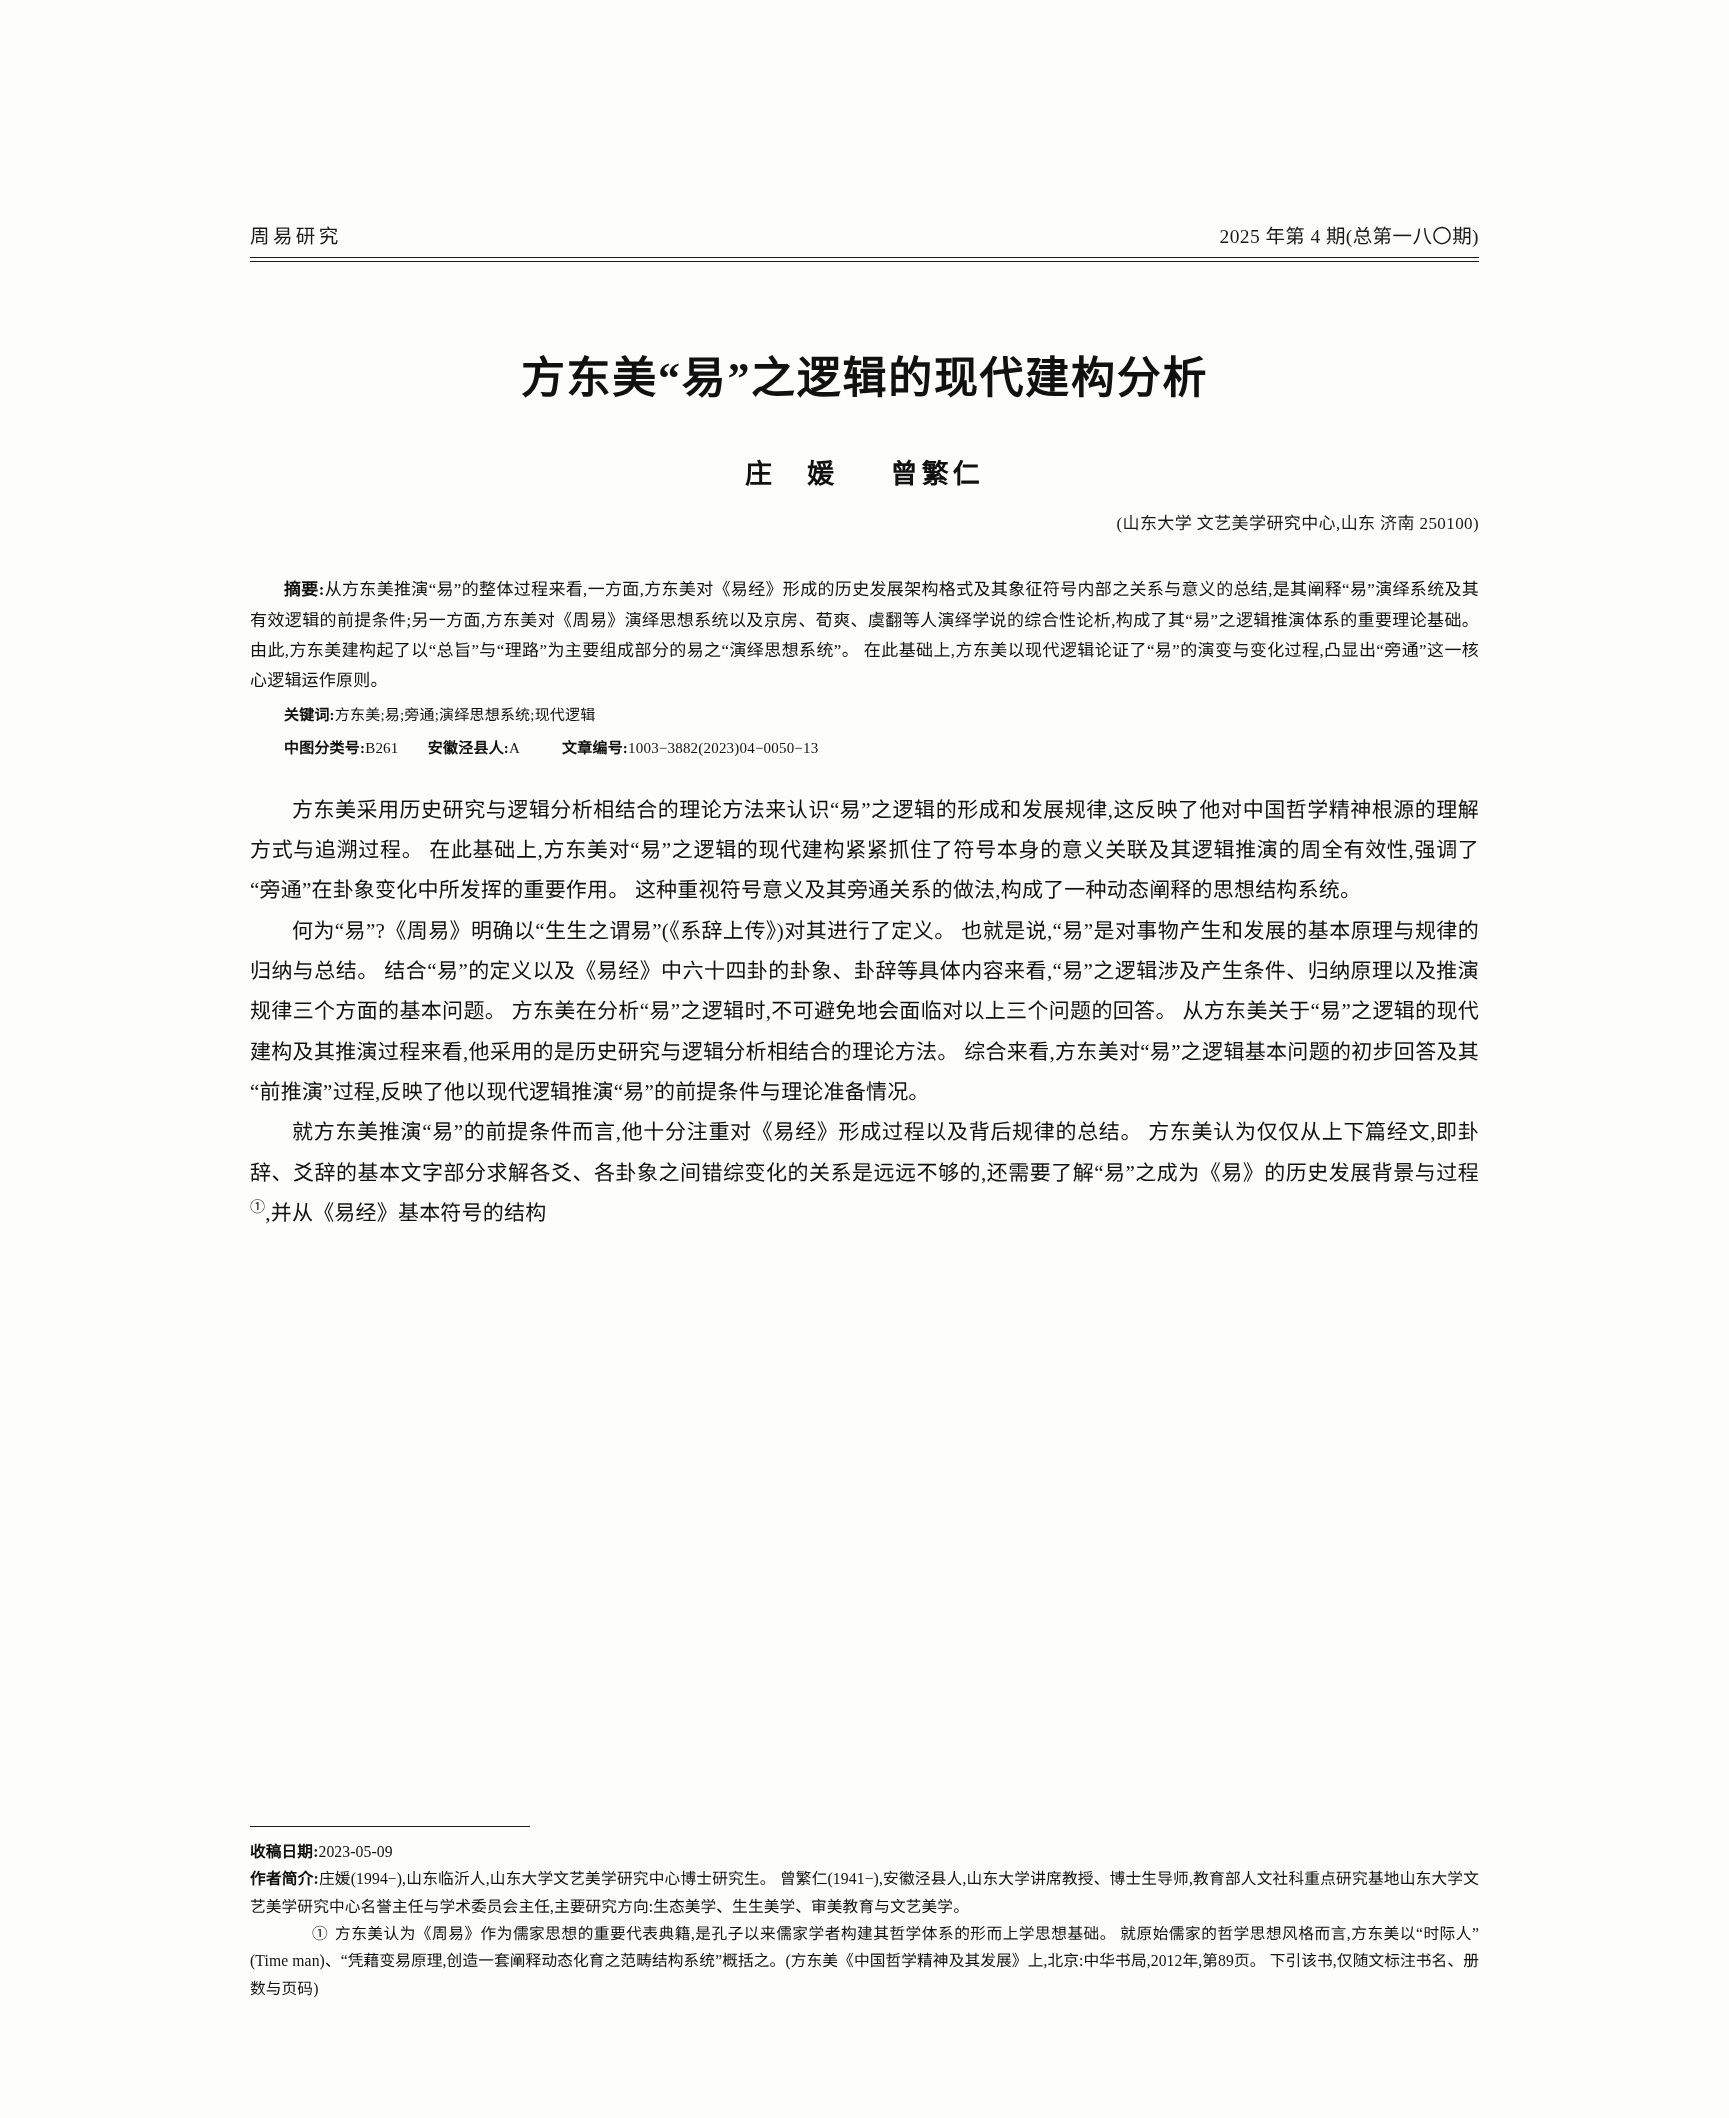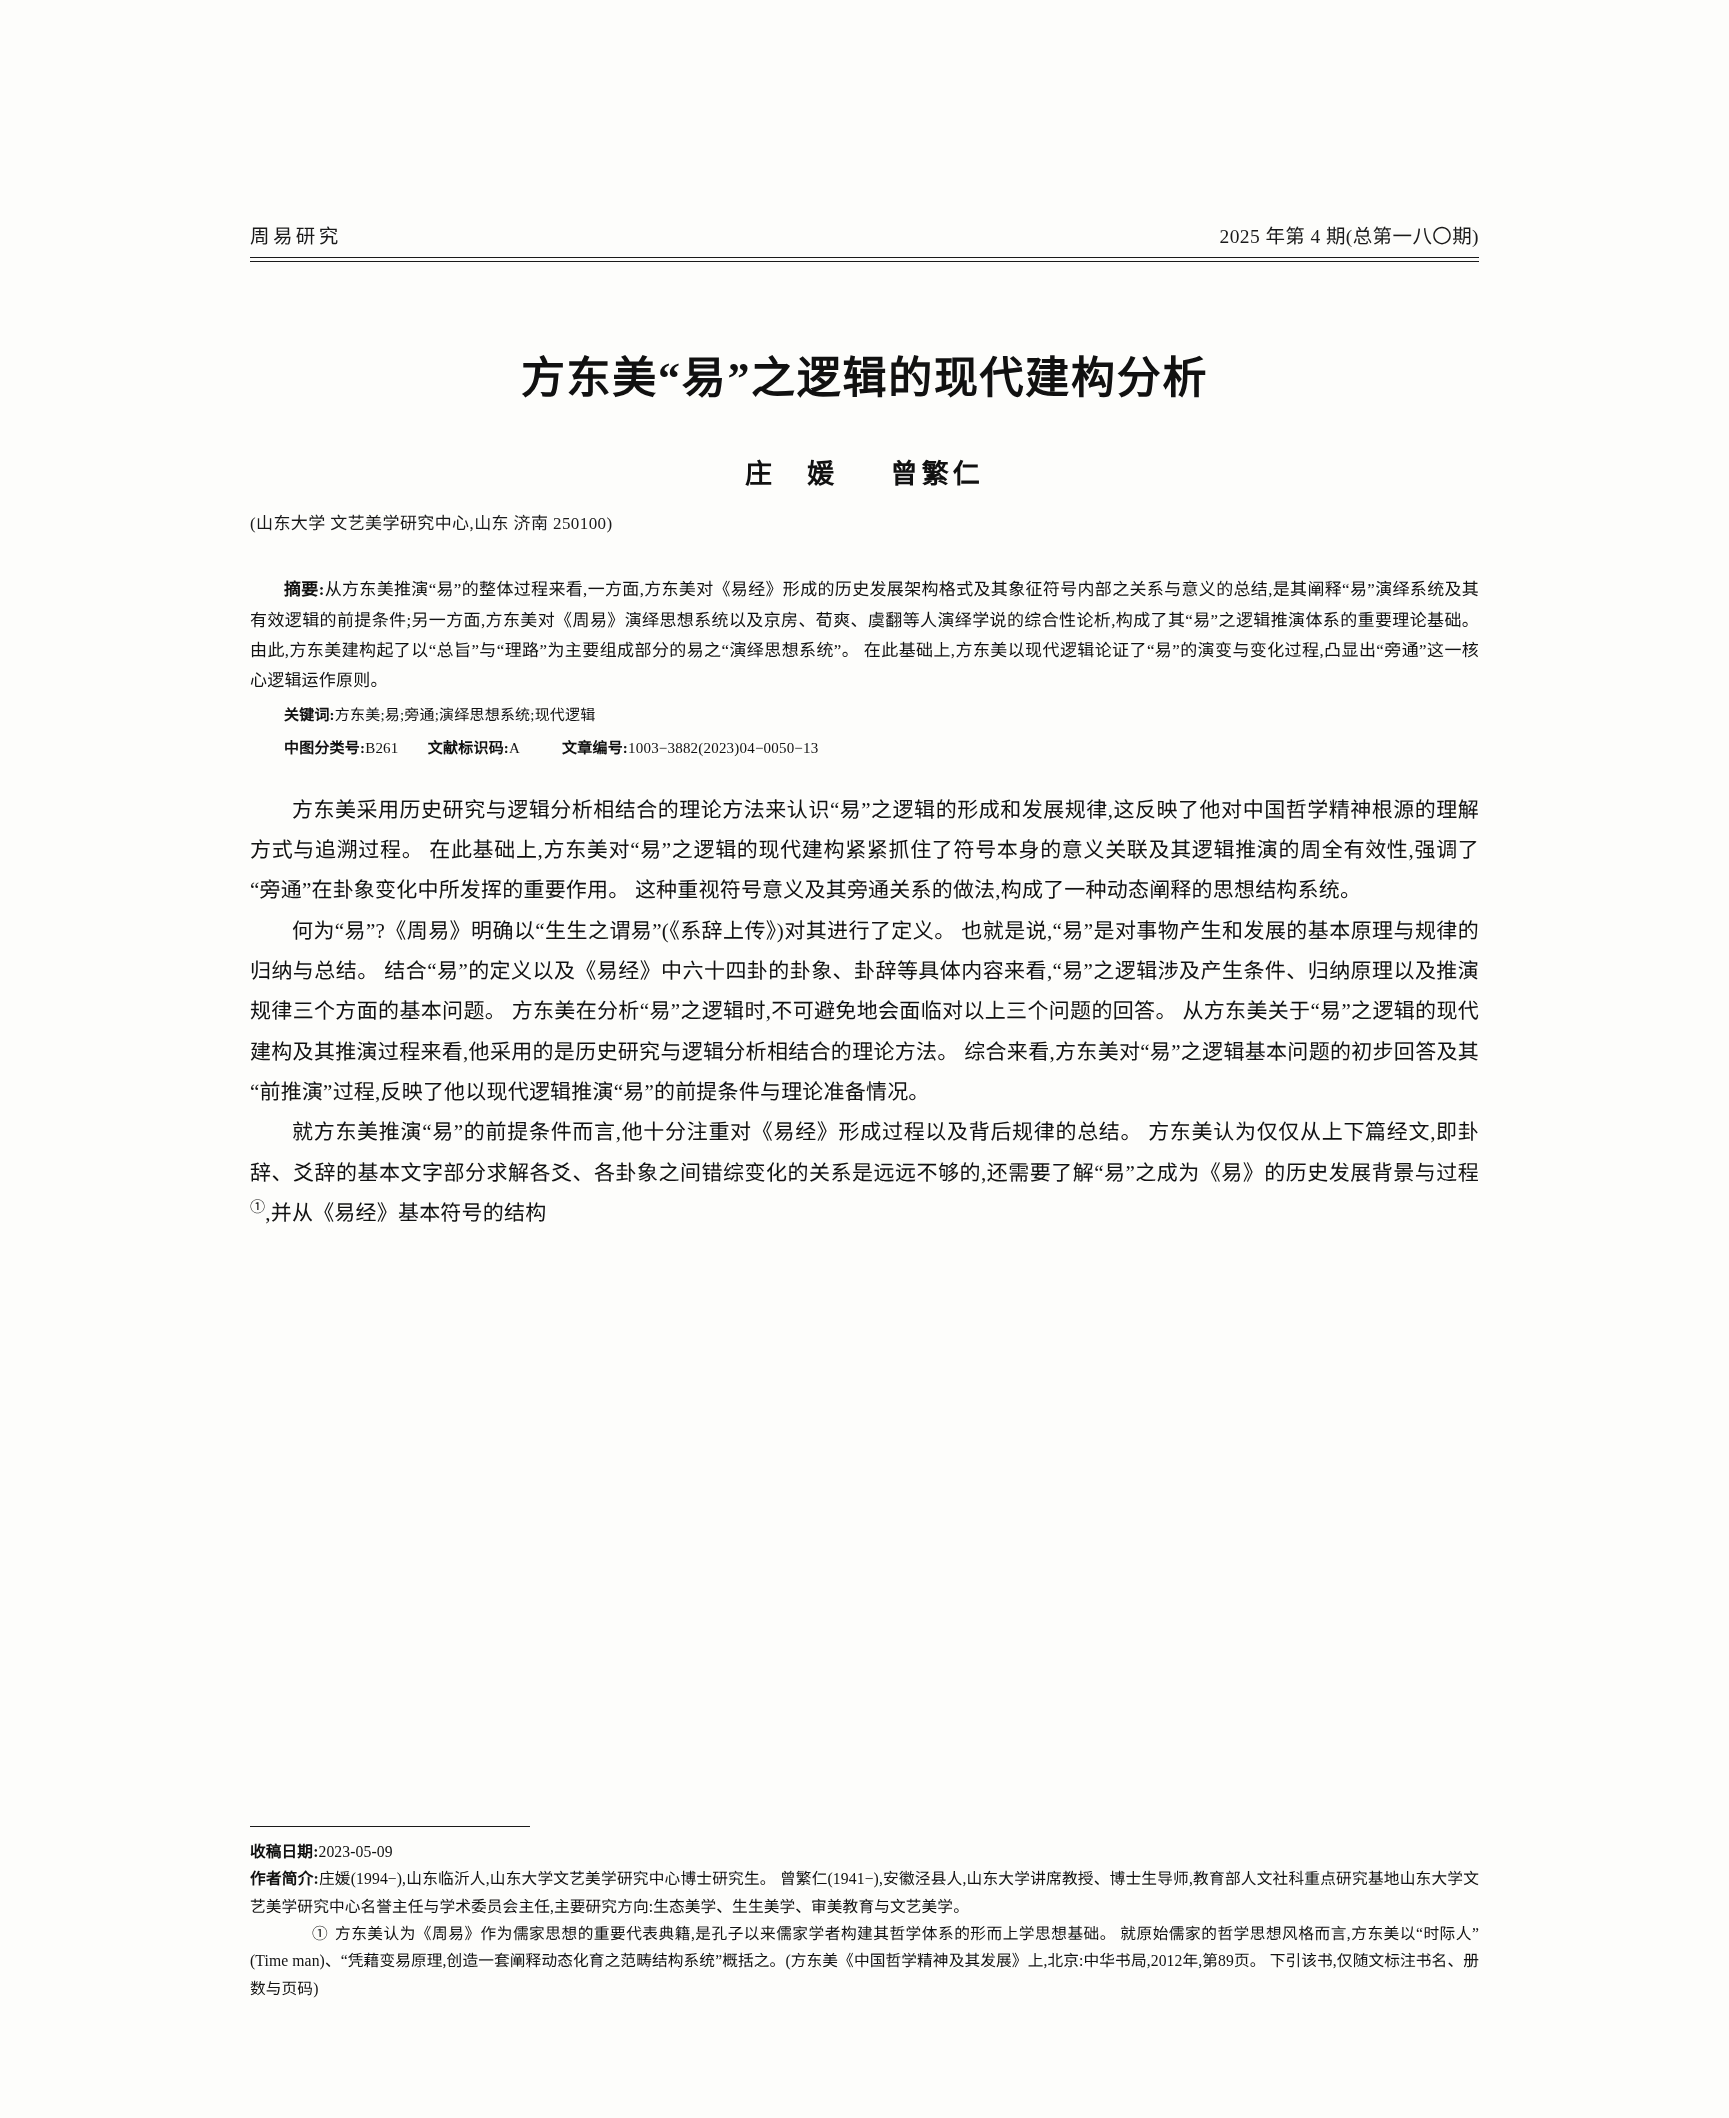--- a/index.html
+++ b/index.html
@@ -65,21 +65,21 @@
     font-size: 27px;
     font-weight: bold;
     letter-spacing: 4.2px;
     margin-top: 47px;
   }
   .authors .gap {
     display: inline-block;
     width: 30px;
   }
   .affiliation {
-    text-align: left;
+    text-align: right;
     font-size: 17px;
     letter-spacing: 0.4px;
     margin-top: 18px;
     color: #1a1a1a;
   }
 
   
   .abstract {
     margin-top: 41px;
     font-size: 17px;
@@ -185,21 +185,21 @@
 
     <div class="affiliation">(山东大学 文艺美学研究中心,山东 济南 250100)</div>
 
     <div class="abstract">
       <p class="lead"><span class="bold">摘要:</span><span>从方东美推演“易”的整体过程来看,一方面,方东美对《易经》形成的历史发展架构格式及其象征符号内部之关系与意义的总结,是其阐释“易”演绎系统及其有效逻辑的前提条件;另一方面,方东美对《周易》演绎思想系统以及京房、荀爽、虞翻等人演绎学说的综合性论析,构成了其“易”之逻辑推演体系的重要理论基础。 由此,方东美建构起了以“总旨”与“理路”为主要组成部分的易之“演绎思想系统”。 在此基础上,方东美以现代逻辑论证了“易”的演变与变化过程,凸显出“旁通”这一核心逻辑运作原则。</span></p>
 
       <div class="meta-line"><span class="bold">关键词:</span><span>方东美;易;旁通;演绎思想系统;现代逻辑</span></div>
 
       <div class="meta-line">
         <span class="seg"><span class="bold">中图分类号:</span><span>B261</span></span>
-        <span class="seg-wide"><span class="bold">文献标识码:</span><span>A</span></span>
+        <span class="seg-wide"><span class="bold">安徽泾县人:</span><span>A</span></span>
         <span><span class="bold">文章编号:</span><span>1003−3882(2023)04−0050−13</span></span>
       </div>
     </div>
 
     <p class="body-p body-first">方东美采用历史研究与逻辑分析相结合的理论方法来认识“易”之逻辑的形成和发展规律,这反映了他对中国哲学精神根源的理解方式与追溯过程。 在此基础上,方东美对“易”之逻辑的现代建构紧紧抓住了符号本身的意义关联及其逻辑推演的周全有效性,强调了“旁通”在卦象变化中所发挥的重要作用。 这种重视符号意义及其旁通关系的做法,构成了一种动态阐释的思想结构系统。</p>
 
 
     <p class="body-p">何为“易”?《周易》明确以“生生之谓易”(《系辞上传》)对其进行了定义。 也就是说,“易”是对事物产生和发展的基本原理与规律的归纳与总结。 结合“易”的定义以及《易经》中六十四卦的卦象、卦辞等具体内容来看,“易”之逻辑涉及产生条件、归纳原理以及推演规律三个方面的基本问题。 方东美在分析“易”之逻辑时,不可避免地会面临对以上三个问题的回答。 从方东美关于“易”之逻辑的现代建构及其推演过程来看,他采用的是历史研究与逻辑分析相结合的理论方法。 综合来看,方东美对“易”之逻辑基本问题的初步回答及其“前推演”过程,反映了他以现代逻辑推演“易”的前提条件与理论准备情况。</p>
 
     <p class="body-p"><span>就方东美推演“易”的前提条件而言,他十分注重对《易经》形成过程以及背后规律的总结。 方东美认为仅仅从上下篇经文,即卦辞、爻辞的基本文字部分求解各爻、各卦象之间错综变化的关系是远远不够的,还需要了解“易”之成为《易》的历史发展背景与过程</span><span class="sup">①</span><span>,并从《易经》基本符号的结构</span></p>

